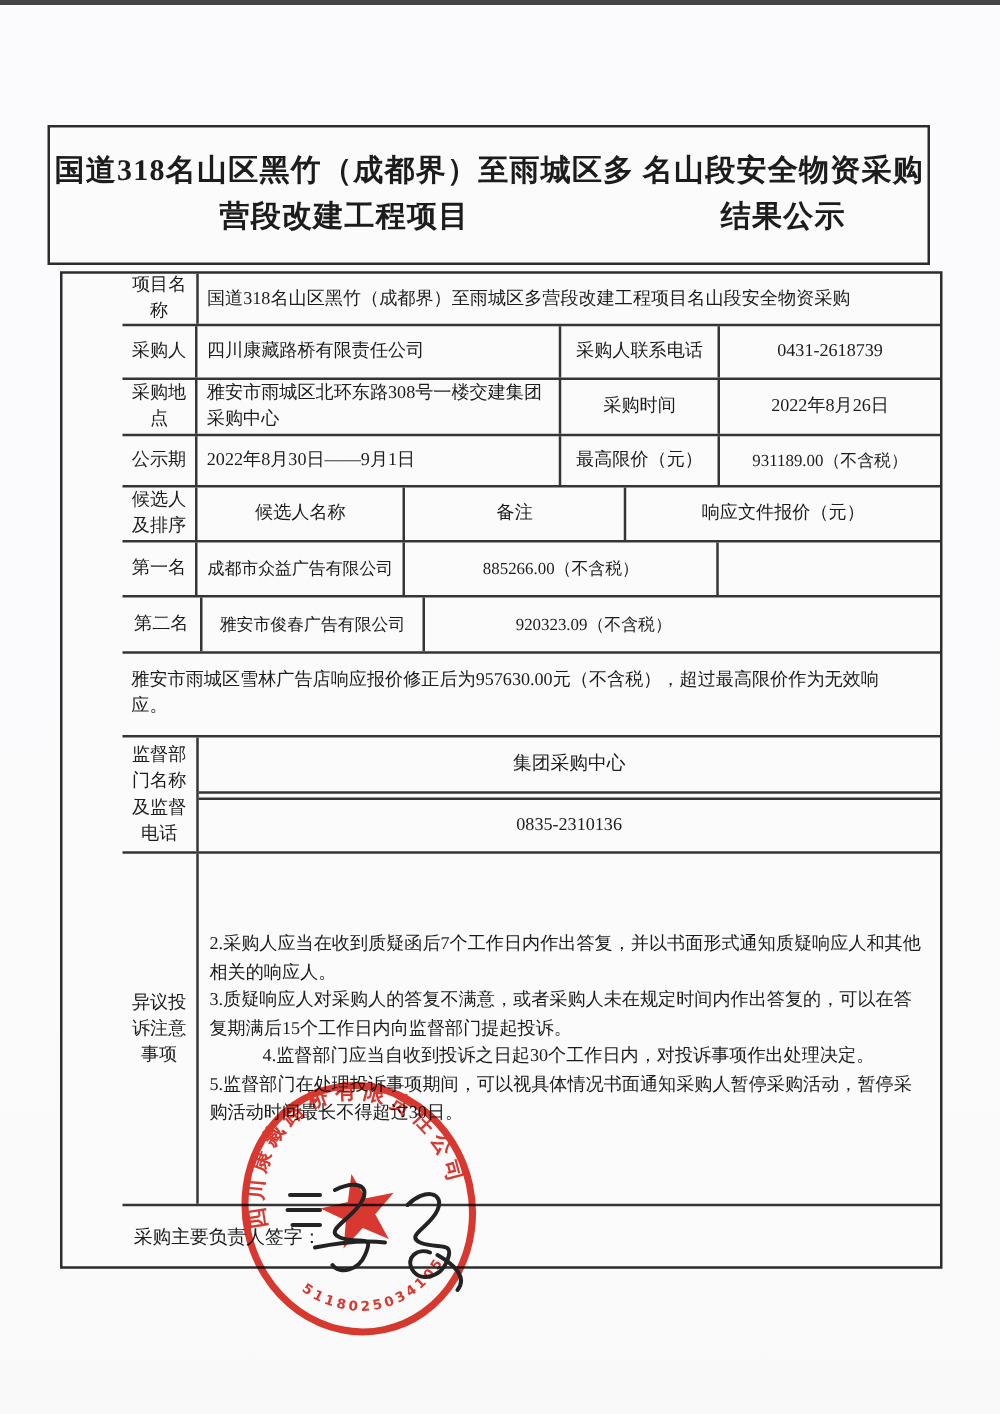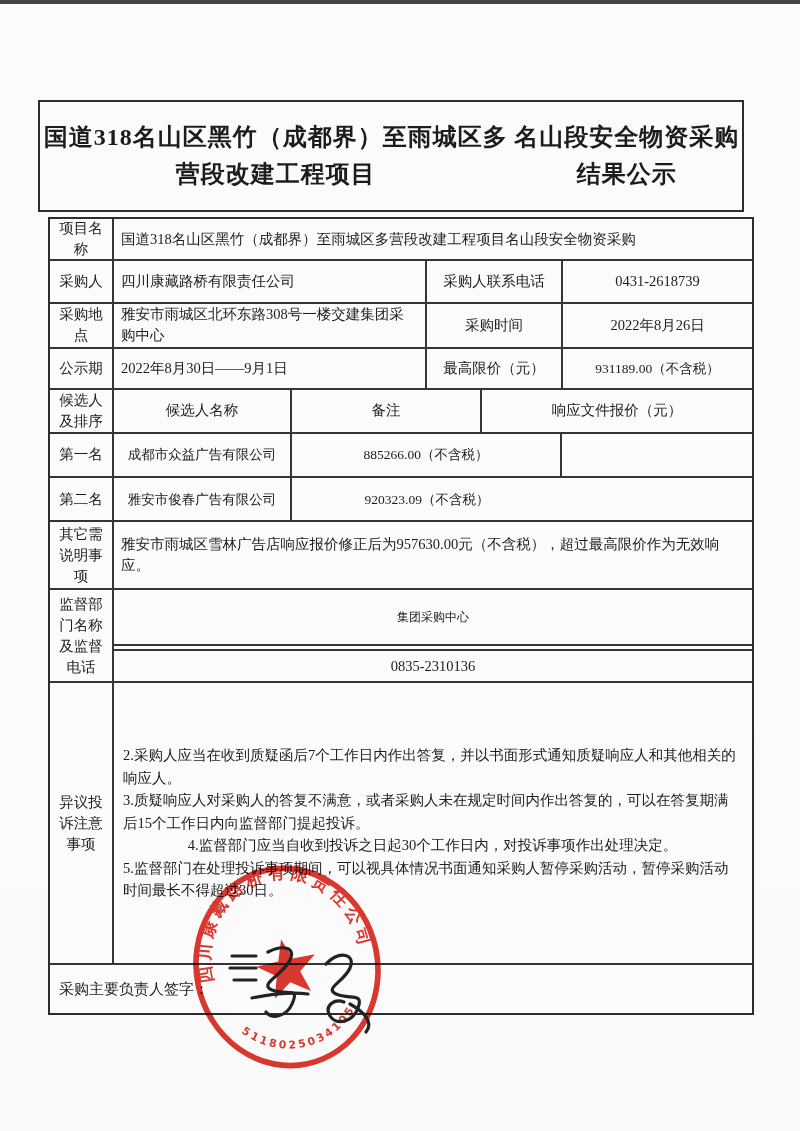--- a/index.html
+++ b/index.html
@@ -21,21 +21,21 @@
     position:absolute; left:38px; top:100px; width:706px; height:112px;
     border:2px solid #2e2c2d; background:#fcfbfc;
     display:flex; justify-content:center; align-items:center;
   }
   .title-line { font-size:24px; font-weight:bold; line-height:37px; letter-spacing:1px; text-align:center; }
 
   
   .doc-table {
     position:absolute; left:48px; top:217px; width:706px; height:798px;
     border:2px solid #2e2c2d; background:#fcfbfc;
-    display:flex; flex-direction:column;
+    display:flex; flex-direction:column;padding-left:48px;
   }
   .trow { display:flex; border-bottom:2px solid #363435; }
   .trow:last-child { border-bottom:none; }
   .tcell { border-right:2px solid #363435; display:flex; align-items:center; padding:3px 7px; font-size:14.5px; line-height:21px; }
   .tcell:last-child { border-right:none; }
   .lab { width:64px; padding:3px 7px; text-align:center; justify-content:center; }
   .lab span{ display:block; width:100%; text-align:center; }
   .ctr { justify-content:center; text-align:center; }
   .sm { font-size:13.5px; }
 
@@ -46,21 +46,21 @@
   .w-val2  { width:313px; }
   .w-mid   { width:136px; }
   .w-right { width:189px; }
   .w-cand-name { width:178px; }
   .w-cand-quote { width:270px; }
   .w-cand-note { width:190px; }
   .w-wide { width:638px; }
 
   
   .sup-wrap { width:638px; display:flex; flex-direction:column; padding:0; align-items:stretch; }
-  .sup-top { height:56px; border-bottom:2px solid #363435; display:flex; align-items:center; justify-content:center; font-size:12px; }
+  .sup-top { height:45px; border-bottom:2px solid #363435; display:flex; align-items:center; justify-content:center; font-size:15px; }
   .sup-bot { flex:1; margin-top:3px; border-top:2px solid #363435; display:flex; align-items:center; justify-content:center; font-size:14.5px; }
 
   
   .obj-cell { width:638px; display:flex; flex-direction:column; justify-content:center; padding:6px 10px 6px 9px; }
   .obj-item { font-size:14.5px; line-height:22.5px; text-align:left; }
 
   .sig-row { padding-left:9px; font-size:15px; }
   .sig-cell { width:702px; display:flex; align-items:center; }
 
   
@@ -142,23 +142,20 @@
 
   <div class="trow r7">
     <div class="tcell lab">
         <span>第二名</span>
       </div>
     <div class="tcell w-cand-name ctr sm">雅安市俊春广告有限公司</div>
     <div class="tcell w-cand-quote ctr sm">920323.09（不含税）</div>
   </div>
 
   <div class="trow r8">
-    <div class="tcell lab">
-        <span>其它需说明事项</span>
-      </div>
     <div class="tcell w-wide" style="width:638px">雅安市雨城区雪林广告店响应报价修正后为957630.00元（不含税），超过最高限价作为无效响应。</div>
   </div>
 
   <div class="trow r9">
     <div class="tcell lab">
         <span>监督部门名称及监督电话</span>
       </div>
     <div class="tcell sup-wrap">
       <div class="sup-top">集团采购中心</div>
       <div class="sup-bot">0835-2310136</div>

